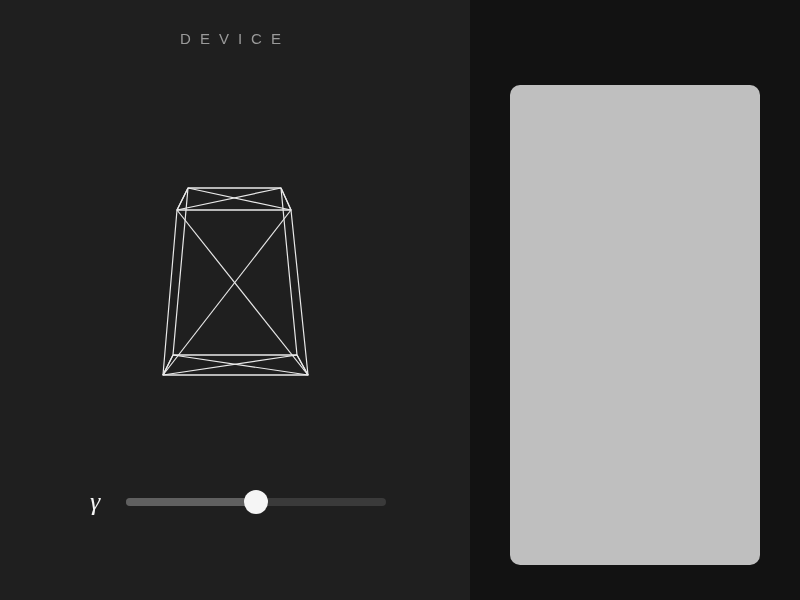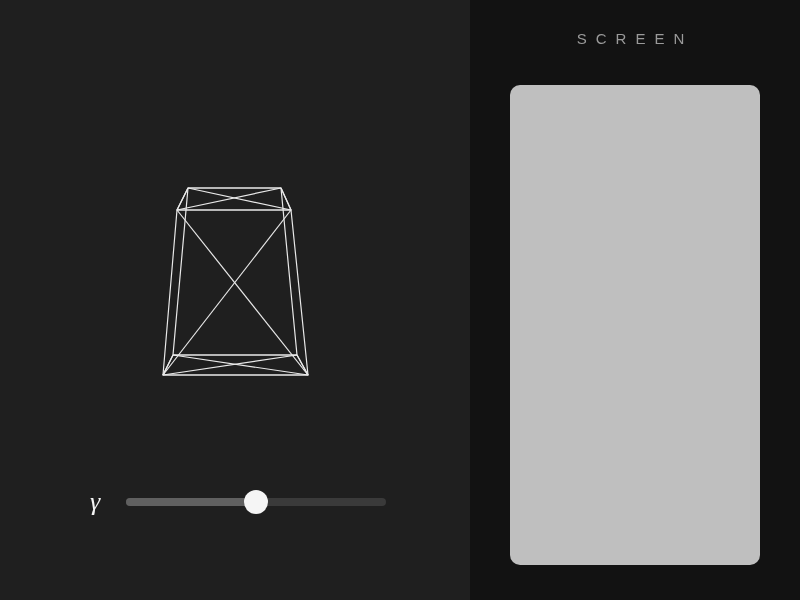--- a/index.html
+++ b/index.html
@@ -113,20 +113,21 @@
       right: 40px;
       bottom: 35px;
       background: #bfbfbf;
       border-radius: 10px;
     }
   </style>
 </head>
 <body>
 
 <div class="panel panel-left">
+  <div class="header">DEVICE</div>
 
   <div class="device-stage">
     <svg class="wireframe" viewBox="0 0 240 240">
 
       <polygon points="73,8 166,8 176,30 62,30"></polygon>
 
       <polygon points="48,195 193,195 182,175 58,175"></polygon>
 
       <polygon points="62,30 176,30 193,195 48,195"></polygon>
 
@@ -152,15 +153,14 @@
     <span class="gamma-label">γ</span>
     <div class="slider">
       <div class="track-bg"></div>
       <div class="track-fill" style="width:50%"></div>
       <div class="knob" style="left:50%"></div>
     </div>
   </div>
 </div>
 
 <div class="panel panel-right">
-  <div class="header">SCREEN</div>
   <div class="screen-preview" style="background:#bfbfbf"></div>
 </div>
 
 </body></html>

